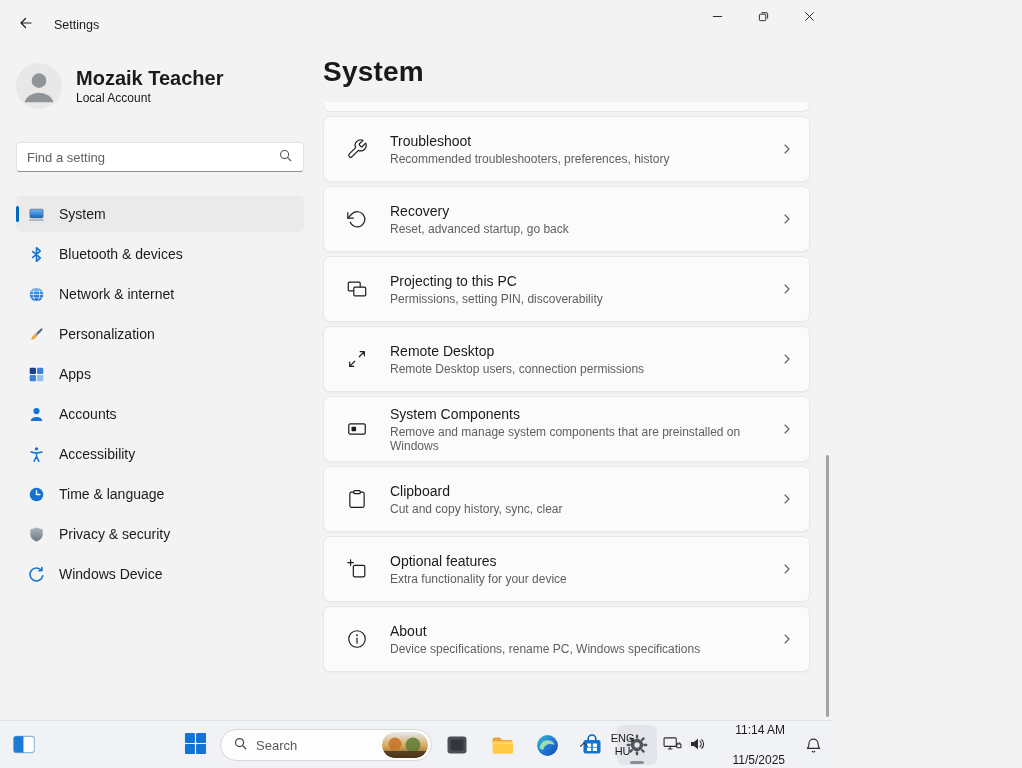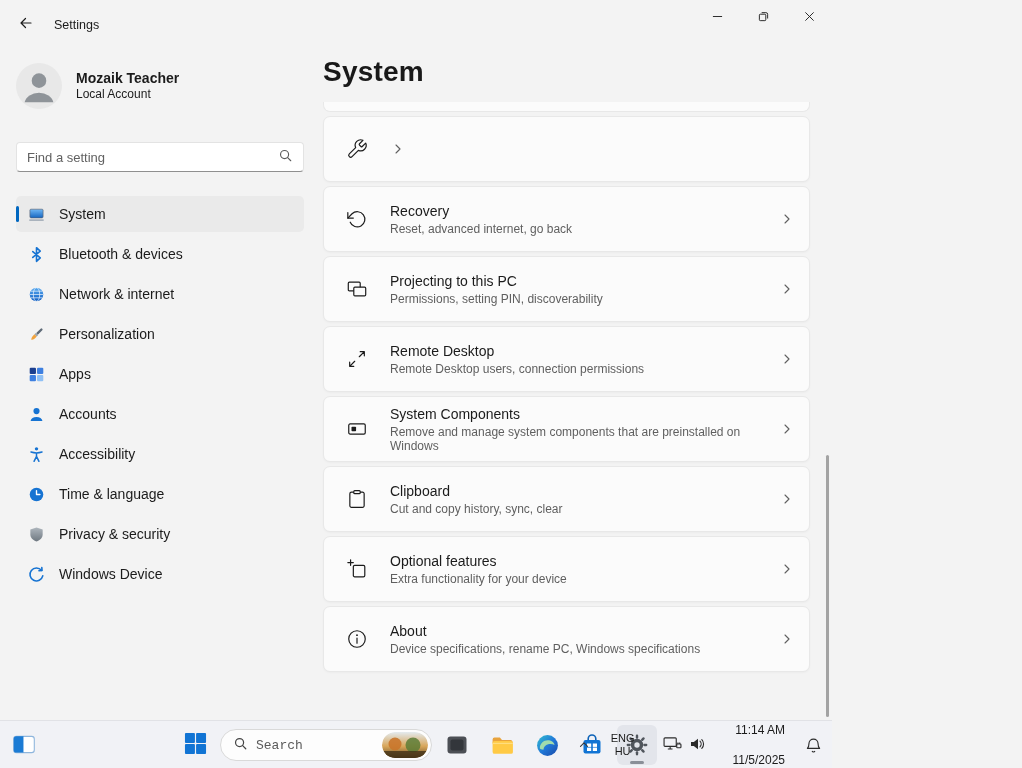--- a/index.html
+++ b/index.html
@@ -11,21 +11,21 @@
   .titlebar { position:absolute; top:0; left:0; right:0; height:48px; }
   .back-btn { position:absolute; left:10px; top:8px; width:32px; height:32px; border:none; background:transparent; border-radius:4px; display:flex; align-items:center; justify-content:center; cursor:pointer; }
   .tb-title { position:absolute; left:54px; top:18px; font-size:12.5px; }
   .win-controls { position:absolute; right:0; top:0; display:flex; }
   .win-btn { width:46px; height:34px; border:none; background:transparent; display:flex; align-items:center; justify-content:center; cursor:pointer; }
 
   
   .sidebar { position:absolute; top:48px; left:0; width:320px; bottom:48px; padding:0 16px; }
   .user { display:flex; align-items:center; gap:14px; margin-top:14px; height:48px; }
   .avatar { width:46px; height:46px; border-radius:50%; background:#e8e8e8; display:flex; align-items:center; justify-content:center; overflow:hidden; flex:0 0 46px; }
-  .user-name { font-size:14px; font-weight:bold; line-height:1.3; }
+  .user-name { font-size:20px; font-weight:bold; line-height:1.3; }
   .user-type { font-size:12px; line-height:1.3; color:#1b1b1b; }
   .searchbox { margin-top:32px; height:30px; background:#ffffff; border:1px solid #e3e3e3; border-bottom-color:#8f8f8f; border-radius:4px; display:flex; align-items:center; padding:4px 10px; }
   .searchbox input { flex:1; border:none; outline:none; background:transparent; font-size:13px; font-family:inherit; color:#1b1b1b; }
   .searchbox input::placeholder { color:#616161; }
   .nav { margin-top:24px; display:flex; flex-direction:column; gap:4px; }
   .nav-item { position:relative; height:36px; display:flex; align-items:center; gap:14px; padding:0 12px; border-radius:5px; font-size:14px; cursor:pointer; }
   .nav-item.selected { background:#eaeaea; }
   .nav-accent { position:absolute; left:0; top:50%; transform:translateY(-50%); width:3px; height:16px; border-radius:2px; background:#0067c0; display:none; }
   .nav-item.selected .nav-accent { display:block; }
   .nav-ic { width:17px; height:17px; flex:0 0 17px; display:flex; align-items:center; }
@@ -44,21 +44,21 @@
   .scroll-thumb { position:absolute; right:3px; top:455px; width:3px; height:262px; border-radius:2px; background:#a3a3a3; cursor:pointer; }
 
   
   .taskbar { position:absolute; left:0; right:0; bottom:0; height:48px; background:#f1f2f6; border-top:1px solid #e1e2e6; }
   .tbar-left { position:absolute; left:10px; top:10px; width:28px; height:28px; border:none; background:transparent; display:flex; align-items:center; justify-content:center; border-radius:4px; cursor:pointer; }
   .tbar-center { position:absolute; left:50%; top:0; height:48px; transform:translateX(-50%); display:flex; align-items:center; gap:5px; }
   .tb-btn { position:relative; width:40px; height:40px; border:none; background:transparent; border-radius:6px; display:flex; align-items:center; justify-content:center; cursor:pointer; }
   .tb-btn.active { background:#e3e5eb; }
   .run-indicator { position:absolute; bottom:1px; left:50%; transform:translateX(-50%); width:14px; height:3px; border-radius:2px; background:#8a8f98; }
   .search-pill { height:32px; width:212px; border-radius:16px; background:#fdfdfd; border:1px solid #d9d9d9; display:flex; align-items:center; gap:8px; padding:0 3px 0 12px; cursor:pointer; }
-  .search-pill-label { font-size:13px; color:#5a5a5a; flex:1;font-family:Liberation Mono, monospace; }
+  .search-pill-label { font-size:13px; color:#5a5a5a; flex:1; }
   .pill-img { width:46px; height:26px; border-radius:13px; overflow:hidden; flex:0 0 46px; }
   .tbar-right { position:absolute; right:4px; top:0; height:48px; display:flex; align-items:center; }
   .tray-btn { height:40px; border:none; background:transparent; border-radius:6px; display:flex; align-items:center; justify-content:center; cursor:pointer; padding:0 6px; }
   .lang-block { display:flex; flex-direction:column; align-items:center; line-height:1.15; font-size:11px; color:#1b1b1b; padding:0 8px; }
   .clock-block { display:flex; flex-direction:column; align-items:flex-end; line-height:1.25; font-size:12px; color:#1b1b1b; padding:0 8px;gap:15px; }
   .tray-icons { display:flex; align-items:center; gap:7px; padding:0 8px; }
 </style>
 </head>
 <body>
 
@@ -260,37 +260,41 @@
 
     <div class="cards">
       <div class="card-sliver"></div>
 
       <div class="card">
         <span class="card-icon">
           <svg width="22" height="22" viewBox="0 0 24 24" fill="none" stroke="#1b1b1b" stroke-width="1.3" stroke-linecap="round" stroke-linejoin="round">
               <path d="M14.7 6.3a1 1 0 0 0 0 1.4l1.6 1.6a1 1 0 0 0 1.4 0l3.77-3.77a6 6 0 0 1-7.94 7.94l-6.91 6.91a2.12 2.12 0 0 1-3-3l6.91-6.91a6 6 0 0 1 7.94-7.94l-3.76 3.76z"></path>
             </svg>
         </span>
+        <span class="card-text">
+          <div class="card-title">Troubleshoot</div>
+          <div class="card-sub">Recommended troubleshooters, preferences, history</div>
+        </span>
         <span class="card-chevron">
           <svg width="16" height="16" viewBox="0 0 24 24">
               <polyline points="9 6 15 12 9 18" fill="none" stroke="#5f5f5f" stroke-width="1.6" stroke-linecap="round" stroke-linejoin="round"></polyline>
             </svg>
         </span>
       </div>
 
       <div class="card">
         <span class="card-icon">
           <svg width="22" height="22" viewBox="0 0 24 24" fill="none" stroke="#1b1b1b" stroke-width="1.3" stroke-linecap="round" stroke-linejoin="round">
               <polyline points="2 5 2 11 8 11"></polyline>
               <path d="M4.6 15.5a8.3 8.3 0 1 0 2-9.2L2 11"></path>
             </svg>
         </span>
         <span class="card-text">
           <div class="card-title">Recovery</div>
-          <div class="card-sub">Reset, advanced internet, go back</div>
+          <div class="card-sub">Reset, advanced startup, go back</div>
         </span>
         <span class="card-chevron">
           <svg width="16" height="16" viewBox="0 0 24 24">
               <polyline points="9 6 15 12 9 18" fill="none" stroke="#5f5f5f" stroke-width="1.6" stroke-linecap="round" stroke-linejoin="round"></polyline>
             </svg>
         </span>
       </div>
 
       <div class="card">
         <span class="card-icon">

